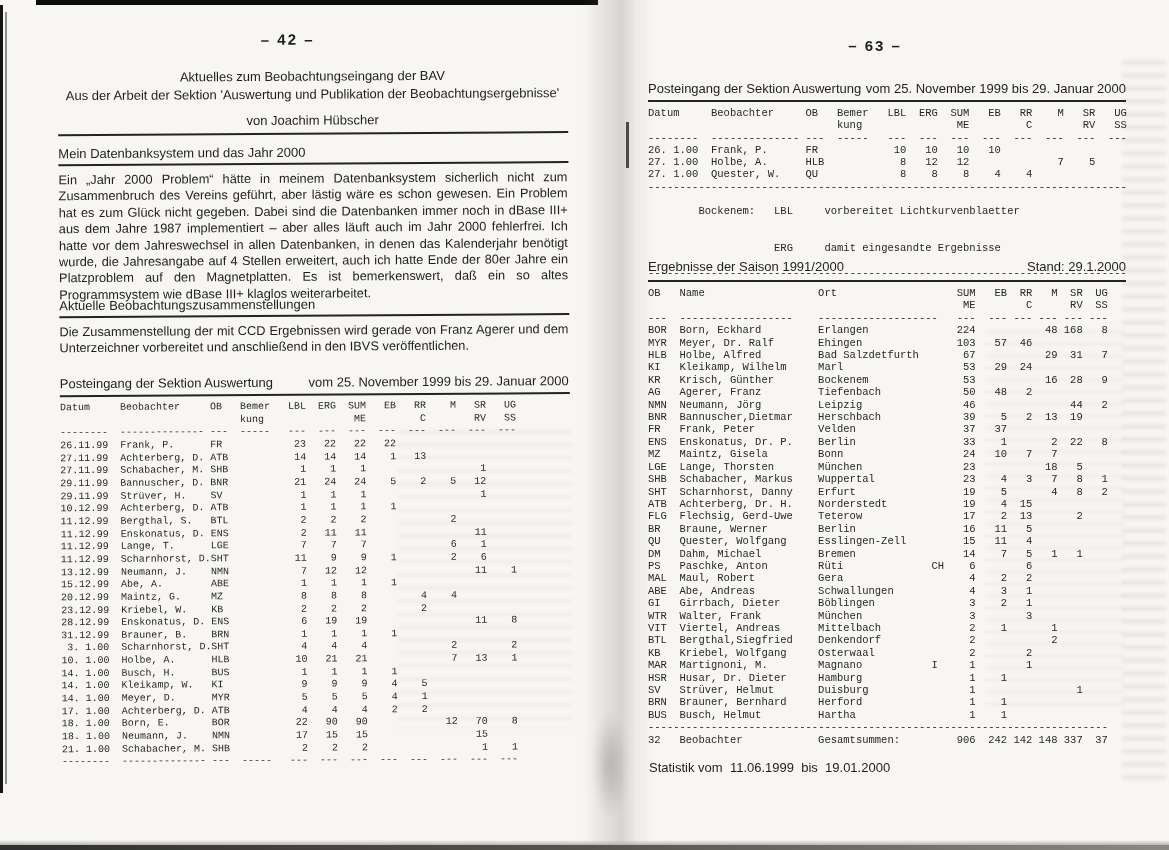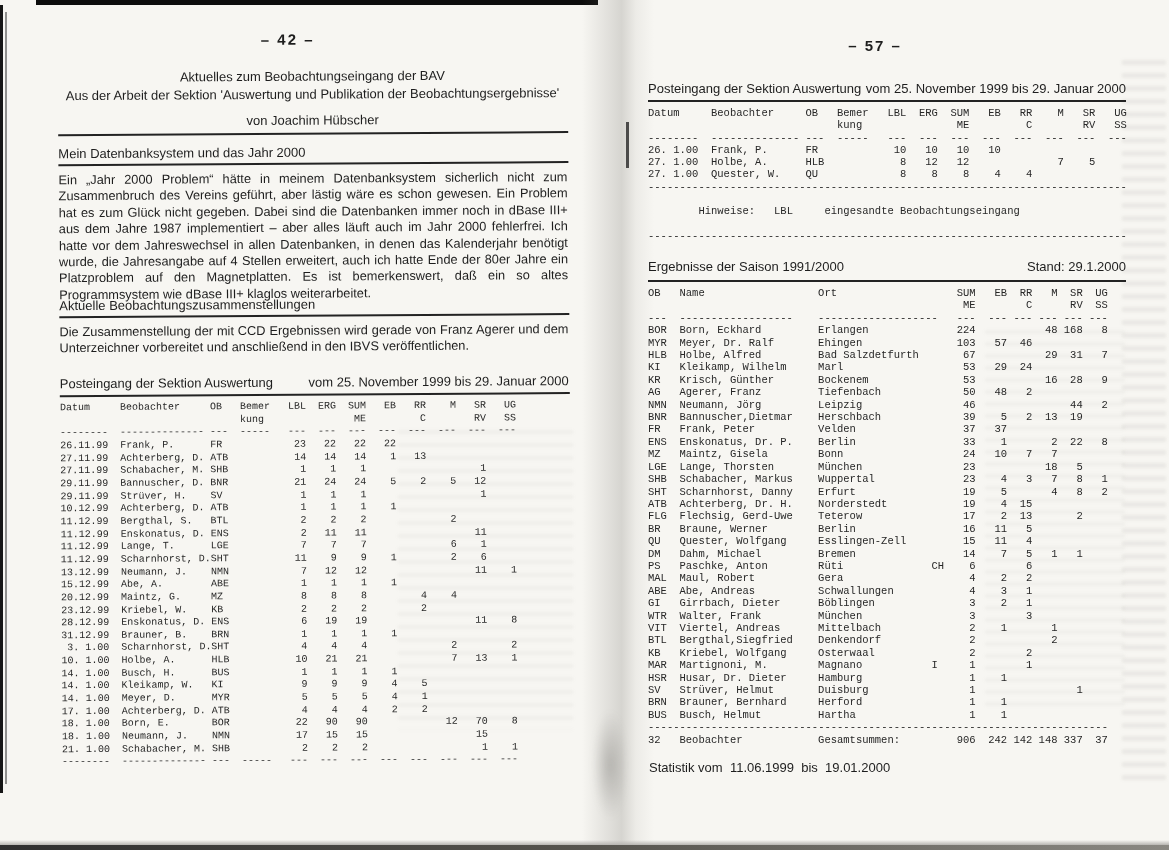--- a/index.html
+++ b/index.html
@@ -111,40 +111,43 @@
         <div class="t-line"><span style="width: 10ch;">14. 1.00</span><span style="width: 15ch;">Meyer, D.</span><span style="width: 5ch;">MYR</span><span style="width: 6ch;"></span><span style="width: 5ch; text-align: right;">5</span><span style="width: 5ch; text-align: right;">5</span><span style="width: 5ch; text-align: right;">5</span><span style="width: 5ch; text-align: right;">4</span><span style="width: 5ch; text-align: right;">1</span><span style="width: 5ch; text-align: right;"></span><span style="width: 5ch; text-align: right;"></span><span style="width: 5ch; text-align: right;"></span></div>
         <div class="t-line"><span style="width: 10ch;">17. 1.00</span><span style="width: 15ch;">Achterberg, D.</span><span style="width: 5ch;">ATB</span><span style="width: 6ch;"></span><span style="width: 5ch; text-align: right;">4</span><span style="width: 5ch; text-align: right;">4</span><span style="width: 5ch; text-align: right;">4</span><span style="width: 5ch; text-align: right;">2</span><span style="width: 5ch; text-align: right;">2</span><span style="width: 5ch; text-align: right;"></span><span style="width: 5ch; text-align: right;"></span><span style="width: 5ch; text-align: right;"></span></div>
         <div class="t-line"><span style="width: 10ch;">18. 1.00</span><span style="width: 15ch;">Born, E.</span><span style="width: 5ch;">BOR</span><span style="width: 6ch;"></span><span style="width: 5ch; text-align: right;">22</span><span style="width: 5ch; text-align: right;">90</span><span style="width: 5ch; text-align: right;">90</span><span style="width: 5ch; text-align: right;"></span><span style="width: 5ch; text-align: right;"></span><span style="width: 5ch; text-align: right;">12</span><span style="width: 5ch; text-align: right;">70</span><span style="width: 5ch; text-align: right;">8</span></div>
         <div class="t-line"><span style="width: 10ch;">18. 1.00</span><span style="width: 15ch;">Neumann, J.</span><span style="width: 5ch;">NMN</span><span style="width: 6ch;"></span><span style="width: 5ch; text-align: right;">17</span><span style="width: 5ch; text-align: right;">15</span><span style="width: 5ch; text-align: right;">15</span><span style="width: 5ch; text-align: right;"></span><span style="width: 5ch; text-align: right;"></span><span style="width: 5ch; text-align: right;"></span><span style="width: 5ch; text-align: right;">15</span><span style="width: 5ch; text-align: right;"></span></div>
         <div class="t-line"><span style="width: 10ch;">21. 1.00</span><span style="width: 15ch;">Schabacher, M.</span><span style="width: 5ch;">SHB</span><span style="width: 6ch;"></span><span style="width: 5ch; text-align: right;">2</span><span style="width: 5ch; text-align: right;">2</span><span style="width: 5ch; text-align: right;">2</span><span style="width: 5ch; text-align: right;"></span><span style="width: 5ch; text-align: right;"></span><span style="width: 5ch; text-align: right;"></span><span style="width: 5ch; text-align: right;">1</span><span style="width: 5ch; text-align: right;">1</span></div>
         <div class="t-line"><span style="width: 10ch;">--------</span><span style="width: 15ch;">--------------</span><span style="width: 5ch;">---</span><span style="width: 6ch;">-----</span><span style="width: 5ch; text-align: right;">---</span><span style="width: 5ch; text-align: right;">---</span><span style="width: 5ch; text-align: right;">---</span><span style="width: 5ch; text-align: right;">---</span><span style="width: 5ch; text-align: right;">---</span><span style="width: 5ch; text-align: right;">---</span><span style="width: 5ch; text-align: right;">---</span><span style="width: 5ch; text-align: right;">---</span></div>
       </div>
   </div>
 
   <div id="page-r">
-    <div class="abs sans pagenum center" style="left:795px;top:37px;width:160px;">–  57  –</div>
+    <div class="abs sans pagenum center" style="left:795px;top:37px;width:160px;">–  63  –</div>
 
     <div class="abs sans f13 row-flex" style="left:648px;top:80px;width:478px;">
       <span>Posteingang der Sektion Auswertung</span>
       <span>vom 25. November 1999 bis 29. Januar 2000</span>
     </div>
     <div class="rule" style="left:648px;top:100px;width:478px;"></div>
 
     <div id="r-post" class="abs mono" style="left:648px;top:107px;">
       <div>
           <div class="t-line"><span style="width: 10ch;">Datum</span><span style="width: 15ch;">Beobachter</span><span style="width: 5ch;">OB</span><span style="width: 6ch;">Bemer</span><span style="width: 5ch; text-align: right;">LBL</span><span style="width: 5ch; text-align: right;">ERG</span><span style="width: 5ch; text-align: right;">SUM</span><span style="width: 5ch; text-align: right;">EB</span><span style="width: 5ch; text-align: right;">RR</span><span style="width: 5ch; text-align: right;">M</span><span style="width: 5ch; text-align: right;">SR</span><span style="width: 5ch; text-align: right;">UG</span></div>
           <div class="t-line"><span style="width: 10ch;"></span><span style="width: 15ch;"></span><span style="width: 5ch;"></span><span style="width: 6ch;">kung</span><span style="width: 5ch; text-align: right;"></span><span style="width: 5ch; text-align: right;"></span><span style="width: 5ch; text-align: right;">ME</span><span style="width: 5ch; text-align: right;"></span><span style="width: 5ch; text-align: right;">C</span><span style="width: 5ch; text-align: right;"></span><span style="width: 5ch; text-align: right;">RV</span><span style="width: 5ch; text-align: right;">SS</span></div>
           <div class="t-line"><span style="width: 10ch;">--------</span><span style="width: 15ch;">--------------</span><span style="width: 5ch;">---</span><span style="width: 6ch;">-----</span><span style="width: 5ch; text-align: right;">---</span><span style="width: 5ch; text-align: right;">---</span><span style="width: 5ch; text-align: right;">---</span><span style="width: 5ch; text-align: right;">---</span><span style="width: 5ch; text-align: right;">---</span><span style="width: 5ch; text-align: right;">---</span><span style="width: 5ch; text-align: right;">---</span><span style="width: 5ch; text-align: right;">---</span></div>
           <div class="t-line"><span style="width: 10ch;">26. 1.00</span><span style="width: 15ch;">Frank, P.</span><span style="width: 5ch;">FR</span><span style="width: 6ch;"></span><span style="width: 5ch; text-align: right;">10</span><span style="width: 5ch; text-align: right;">10</span><span style="width: 5ch; text-align: right;">10</span><span style="width: 5ch; text-align: right;">10</span><span style="width: 5ch; text-align: right;"></span><span style="width: 5ch; text-align: right;"></span><span style="width: 5ch; text-align: right;"></span><span style="width: 5ch; text-align: right;"></span></div>
           <div class="t-line"><span style="width: 10ch;">27. 1.00</span><span style="width: 15ch;">Holbe, A.</span><span style="width: 5ch;">HLB</span><span style="width: 6ch;"></span><span style="width: 5ch; text-align: right;">8</span><span style="width: 5ch; text-align: right;">12</span><span style="width: 5ch; text-align: right;">12</span><span style="width: 5ch; text-align: right;"></span><span style="width: 5ch; text-align: right;"></span><span style="width: 5ch; text-align: right;">7</span><span style="width: 5ch; text-align: right;">5</span><span style="width: 5ch; text-align: right;"></span></div>
           <div class="t-line"><span style="width: 10ch;">27. 1.00</span><span style="width: 15ch;">Quester, W.</span><span style="width: 5ch;">QU</span><span style="width: 6ch;"></span><span style="width: 5ch; text-align: right;">8</span><span style="width: 5ch; text-align: right;">8</span><span style="width: 5ch; text-align: right;">8</span><span style="width: 5ch; text-align: right;">4</span><span style="width: 5ch; text-align: right;">4</span><span style="width: 5ch; text-align: right;"></span><span style="width: 5ch; text-align: right;"></span><span style="width: 5ch; text-align: right;"></span></div>
           <div class="t-line">----------------------------------------------------------------------------</div>
         </div>
       <div class="t-line">
-        <span style="width:12ch">Hinweise:</span><span style="width:8ch">LBL</span><span>eingesandte Beobachtungseingang</span>
+        <span style="width:12ch">Bockenem:</span><span style="width:8ch">LBL</span><span>vorbereitet Lichtkurvenblaetter</span>
+      </div>
+      <div class="t-line">
+        <span style="width:12ch"></span><span style="width:8ch">ERG</span><span>damit eingesandte Ergebnisse</span>
       </div>
       <div class="t-line dashline">----------------------------------------------------------------------------</div>
     </div>
 
     <div class="abs sans f13 row-flex" style="left:648px;top:258px;width:478px;">
       <span>Ergebnisse der Saison 1991/2000</span>
       <span>Stand: 29.1.2000</span>
     </div>
     <div class="rule" style="left:648px;top:280px;width:478px;"></div>
 

